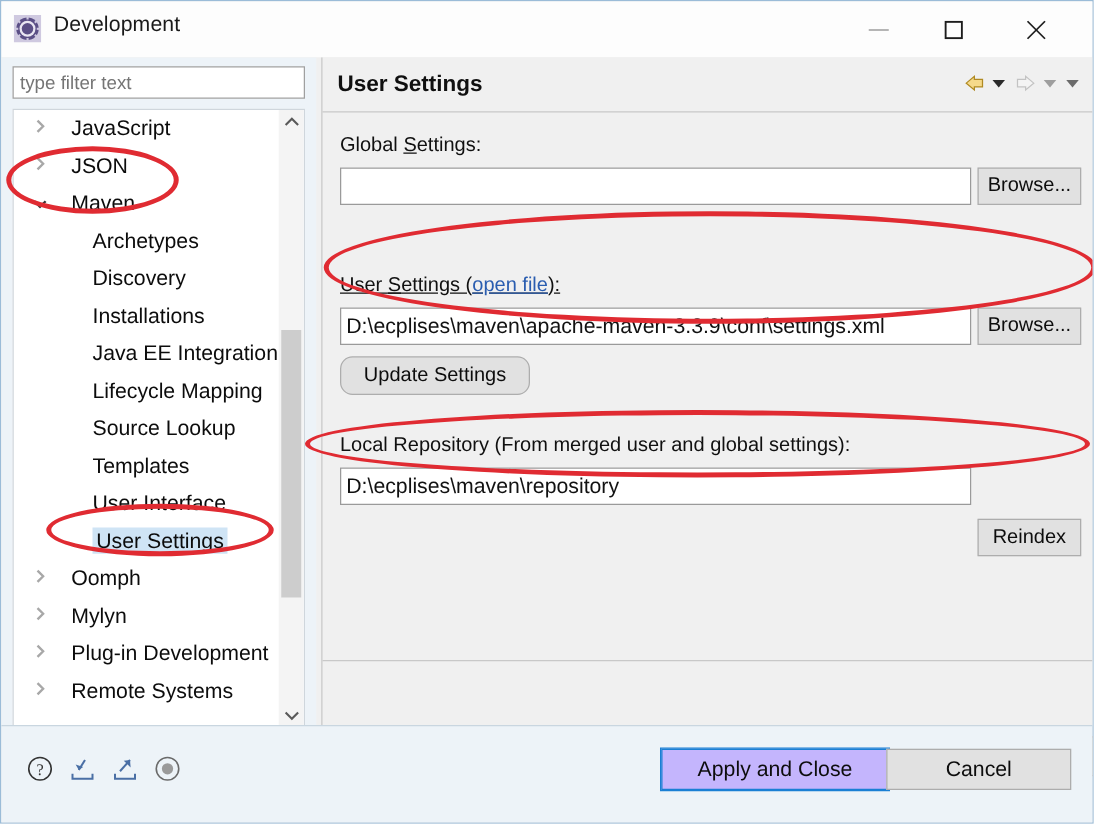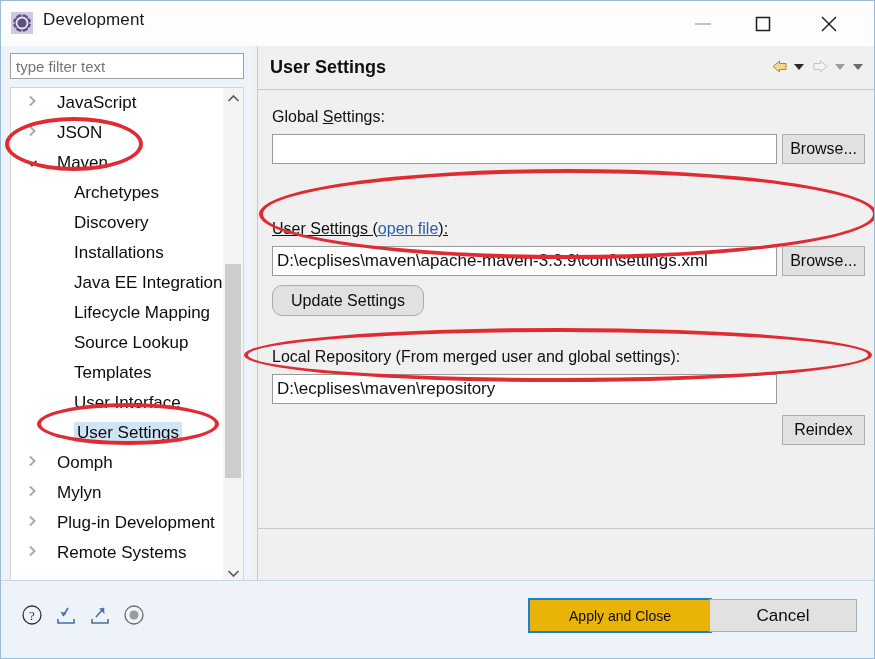--- a/index.html
+++ b/index.html
@@ -193,24 +193,24 @@
     background: #edf3f8;
     border-top: 1px solid #c9d6e0;
   }
   #bottom-icons {
     position: absolute; left: 20px; top: 23px;
     display: flex; align-items: center; gap: 12px;
   }
   .bico { width: 22px; height: 22px; display: block; cursor: default; }
   #btn-apply-close {
     position: absolute; left: 528px; top: 18px; width: 182px; height: 33px;
-    background: #eab308;
+    background: #c4b5fd;
     border: 1px solid #1a7fd4;
     outline: 1px solid #1a7fd4;
-    font-size: 14px; color: #0d0d0d;
+    font-size: 17px; color: #0d0d0d;
     display: flex; align-items: center; justify-content: center;
     cursor: default;
   }
   #btn-cancel {
     position: absolute; left: 708px; top: 18px; width: 148px; height: 33px;
     background: #e1e1e1;
     border: 1px solid #adadad;
     font-size: 17px; color: #0d0d0d;
     display: flex; align-items: center; justify-content: center;
     cursor: default;

